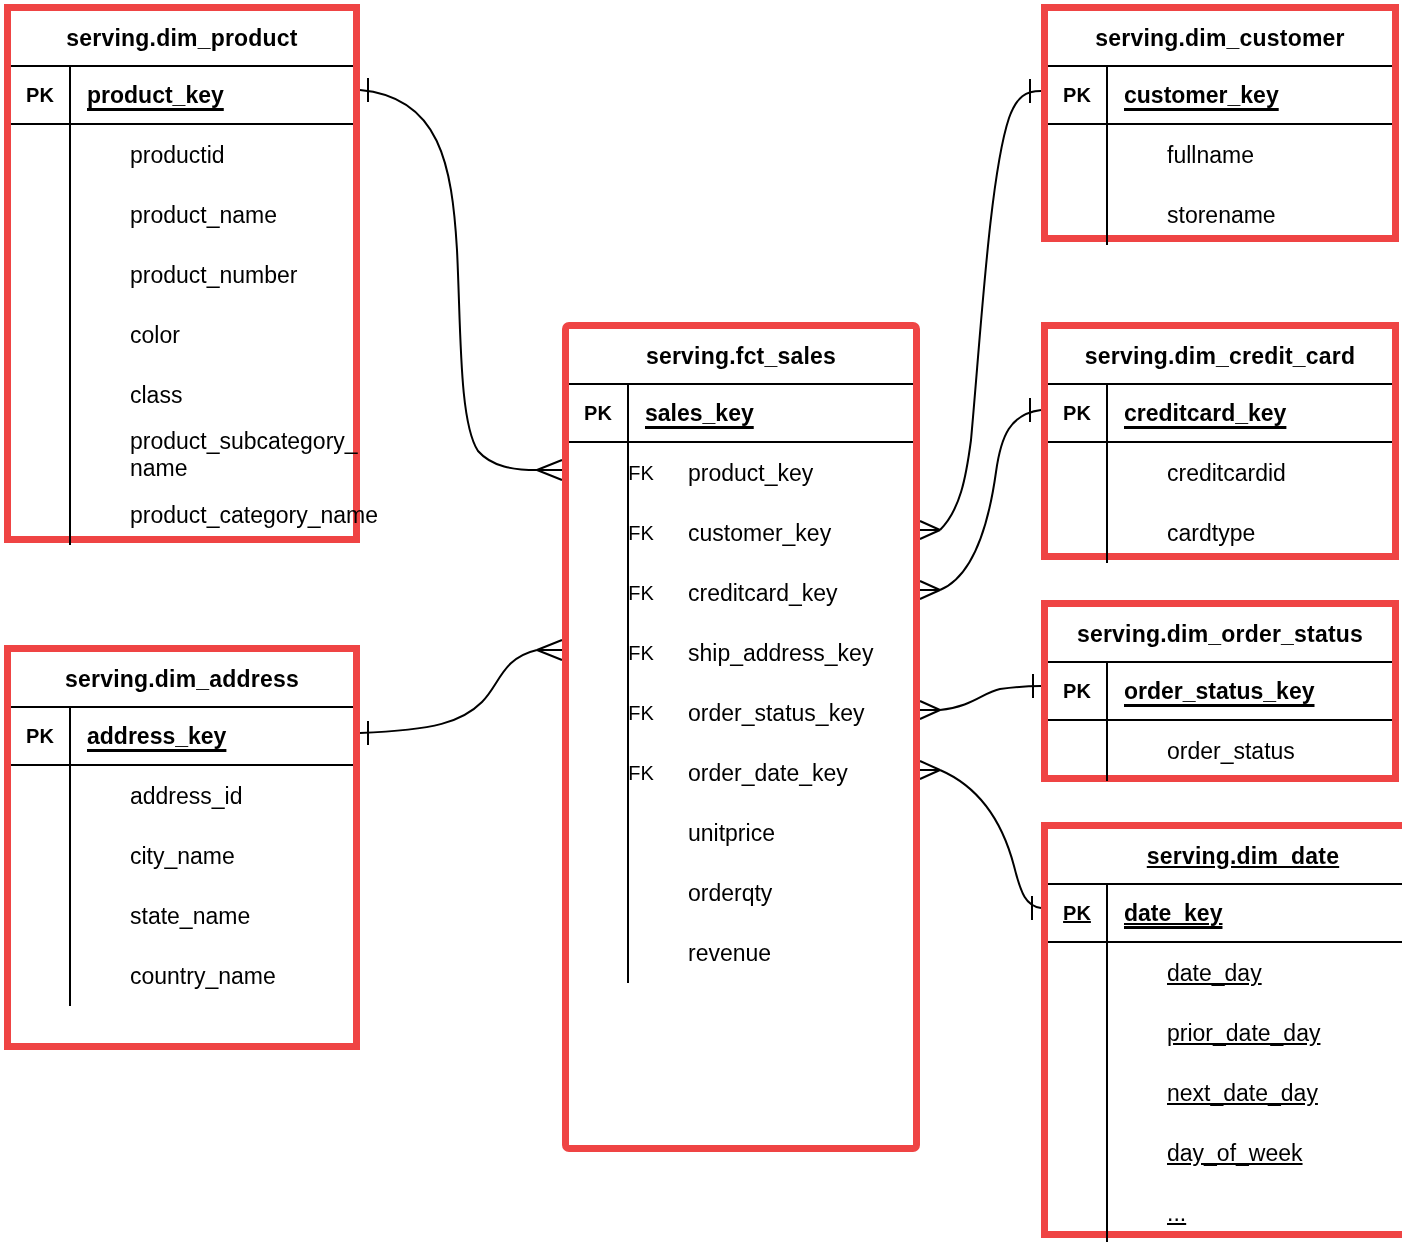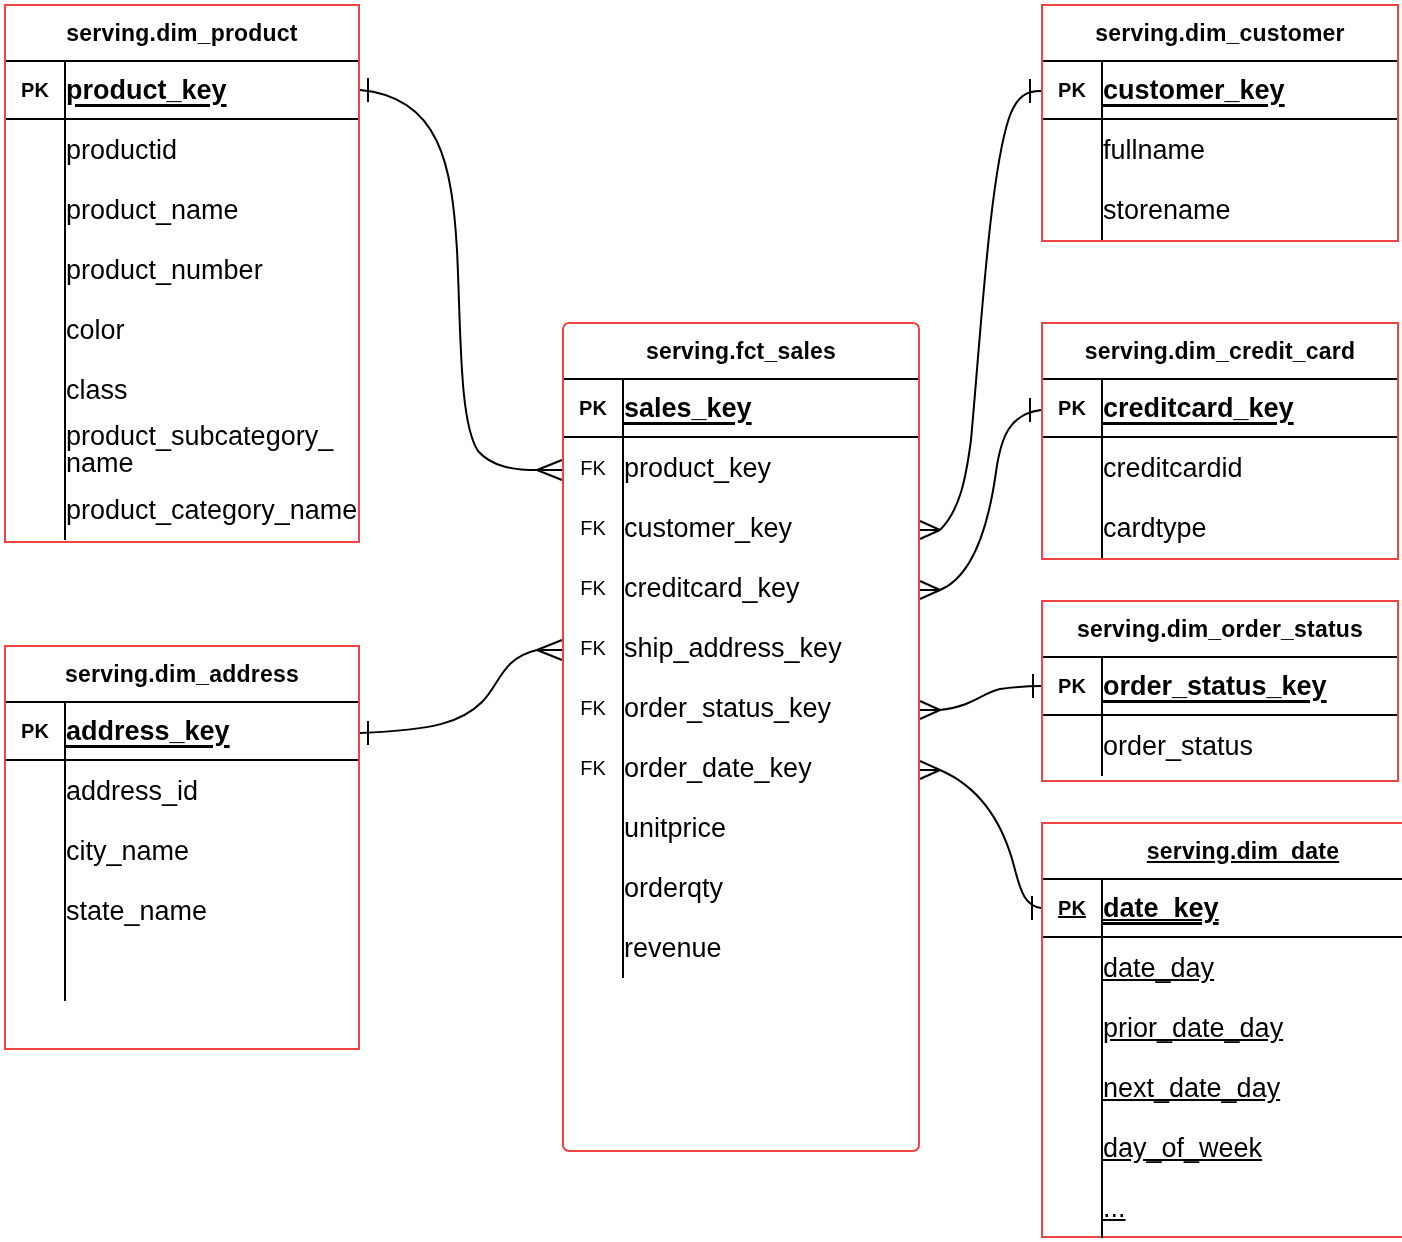--- a/index.html
+++ b/index.html
@@ -1,32 +1,32 @@
 <!DOCTYPE html>
 <html><head>
 <meta charset="utf-8">
 <style>
   html,body{margin:0;padding:0;background:#ffffff;}
   body{font-family:"Liberation Sans", sans-serif; color:#000;}
   .canvas{position:relative;width:1402px;height:1242px;background:#fff;overflow:hidden;}
 
   .erd-svg{position:absolute;left:0;top:0;width:1402px;height:1242px;}
 
-  .tbl{position:absolute;border:2px solid #ef4444;background:#fff;box-sizing:border-box;}
+  .tbl{position:absolute;border:7px solid #ef4444;background:#fff;box-sizing:border-box;}
   .tbl-header{height:54px;border-bottom:2px solid #000;display:flex;align-items:center;justify-content:center;
               font-weight:bold;font-size:23px;letter-spacing:0.2px;}
   .tbl-pkrow{height:56px;border-bottom:2px solid #000;display:flex;align-items:stretch;}
   .badge{flex:0 0 58px;width:58px;display:flex;align-items:center;justify-content:center;font-size:20px;}
   .tbl-pkrow .badge{font-weight:bold;border-right:2px solid #000;}
-  .fname{flex:1;display:flex;align-items:center;font-size:27px;line-height:27px;white-space:pre-line;}
+  .fname{flex:1;display:flex;align-items:center;padding-left:16px;font-size:23px;line-height:27px;white-space:pre-line;}
   .pkname{font-weight:bold;text-decoration:underline;text-decoration-thickness:2.5px;text-underline-offset:5px;}
   .tbl-body{position:relative;}
   .tbl-body::before{content:"";position:absolute;left:58px;top:0;bottom:0;width:2px;background:#000;}
   .frow{display:flex;height:60px;align-items:stretch;}
-  .frow .badge{flex:0 0 58px;margin-right:2px;}
+  .frow .badge{flex:0 0 58px;margin-right:2px;margin-left:43px;}
 
   
   .t-product  {left:4px;    top:4px;   width:356px; height:539px;}
   .t-address  {left:4px;    top:645px; width:356px; height:405px;}
   .t-sales    {left:562px;  top:322px; width:358px; height:830px;border-radius:7px;}
   .t-customer {left:1041px; top:4px;   width:358px; height:238px;}
   .t-credit   {left:1041px; top:322px; width:358px; height:238px;}
   .t-status   {left:1041px; top:600px; width:358px; height:182px;}
   .t-date     {left:1041px; top:822px; width:404px; height:416px;text-decoration:underline;}
 
@@ -129,20 +129,21 @@
         <div class="frow">
           <div class="badge"></div>
           <div class="fname">city_name</div>
         </div>
         <div class="frow">
           <div class="badge"></div>
           <div class="fname">state_name</div>
         </div>
         <div class="frow">
           <div class="badge"></div>
+          <div class="fname">country_name</div>
         </div>
       </div>
   </div>
 
   <div class="tbl t-sales">
     <div class="tbl-header">serving.fct_sales</div>
     <div class="tbl-pkrow">
       <div class="badge">PK</div>
       <div class="fname pkname">sales_key</div>
     </div>

